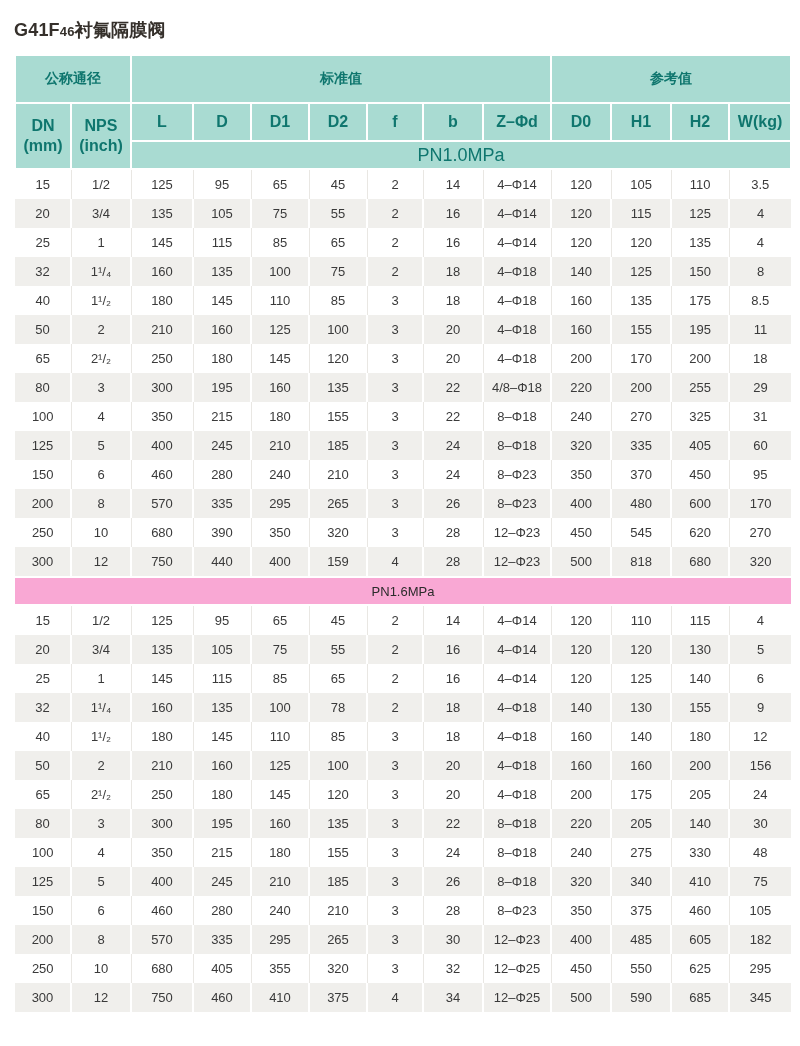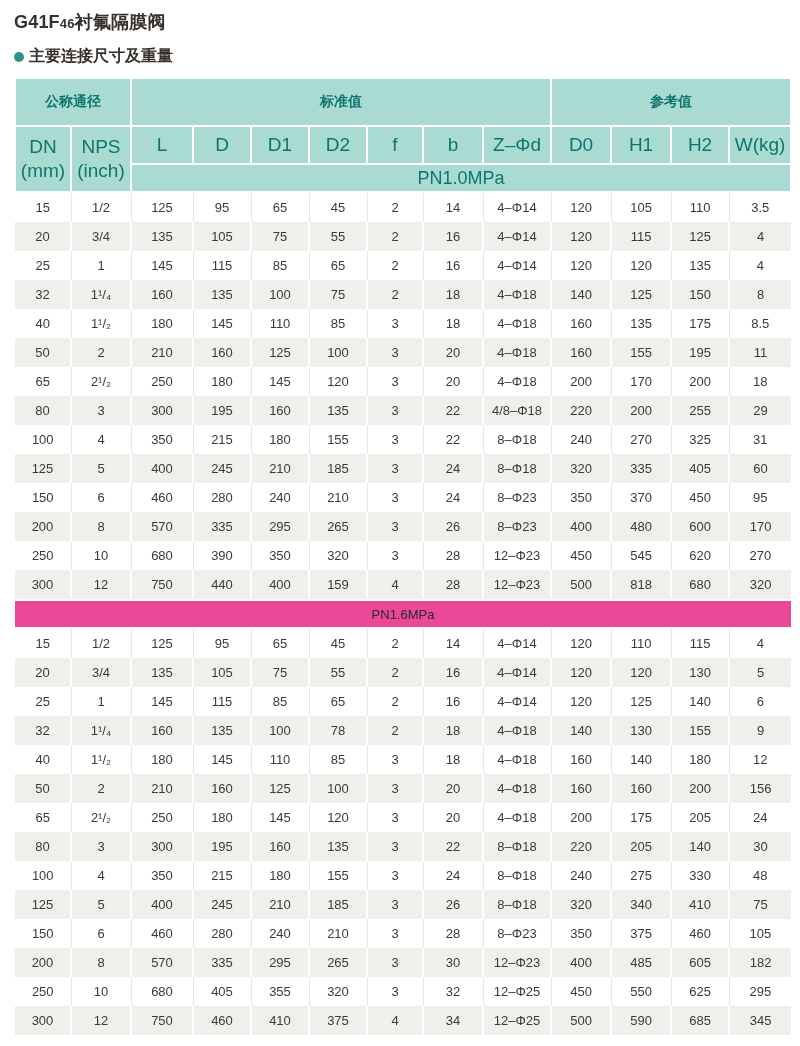--- a/index.html
+++ b/index.html
@@ -1,21 +1,21 @@
 <!DOCTYPE html>
 <html><head>
 <meta charset="utf-8">
 <style>
   html,body { margin:0; padding:0; }
   body {
     width:800px; height:1046px; background:#ffffff;
     font-family:"Liberation Sans","DejaVu Sans",sans-serif;
     color:#333333; -webkit-font-smoothing:antialiased;
   }
-  .page { padding:8px 10px 0 14px; }
+  .page { padding:16px 10px 0 14px; }
 
   .title {
     font-size:18px; font-weight:bold; color:#35302b;
     margin:2px 0 12px 0; letter-spacing:0.2px;
   }
   .title .sub { font-size:13px; }
 
   .section-heading {
     display:flex; align-items:center; gap:5px;
     font-size:16px; font-weight:bold; color:#35302b;
@@ -28,57 +28,53 @@
 
   table.spec {
     width:776px; border-collapse:collapse; table-layout:fixed;
     font-size:13px; color:#3a3a3a;
   }
   table.spec th {
     background:#a9dbd2; border:2px solid #ffffff;
     font-weight:normal; color:#0f766e; padding:0; text-align:center;
   }
   tr.group-row th { height:46px; font-weight:bold; font-size:14px; }
-  tr.colhead-row th { height:36px; font-size:19px; }
+  tr.colhead-row th { height:36px; font-size:16px;font-weight:bold; }
   tr.colhead-row th.twoline { line-height:1.25; }
   tr.pn-row th { height:26px; font-size:18px; }
 
   td {
     height:29px; text-align:center; padding:0;
     background:#ffffff;
     border-left:1px solid #e9e7e3; border-right:1px solid #e9e7e3;
   }
   td:first-child { border-left:none; }
   td:last-child  { border-right:none; }
   tr.alt td {
     background:#f0efec;
     border-left:2px solid #ffffff; border-right:2px solid #ffffff;
   }
   tr.alt td:first-child { border-left:none; }
   tr.alt td:last-child  { border-right:none; }
 
   td.pn-band {
-    background:#ec4899; height:26px; color:#2b2b2b;
+    background:#f9a8d4; height:26px; color:#2b2b2b;
     border-left:none; border-right:none;
     border-top:2px solid #ffffff; border-bottom:2px solid #ffffff;
   }
 </style>
 </head>
 <body>
 
 <div class="page">
 
   <div class="title">
     <span>G41F</span><span class="sub">46</span><span>衬氟隔膜阀</span>
   </div>
 
-  <div class="section-heading">
-    <span class="bullet"></span>
-    <span>主要连接尺寸及重量</span>
-  </div>
 
   <table class="spec">
     <colgroup>
       <col style="width:56px">
         <col style="width:60px">
       <col style="width:62px">
         <col style="width:58px">
         <col style="width:58px">
       <col style="width:58px">
         <col style="width:56px">

